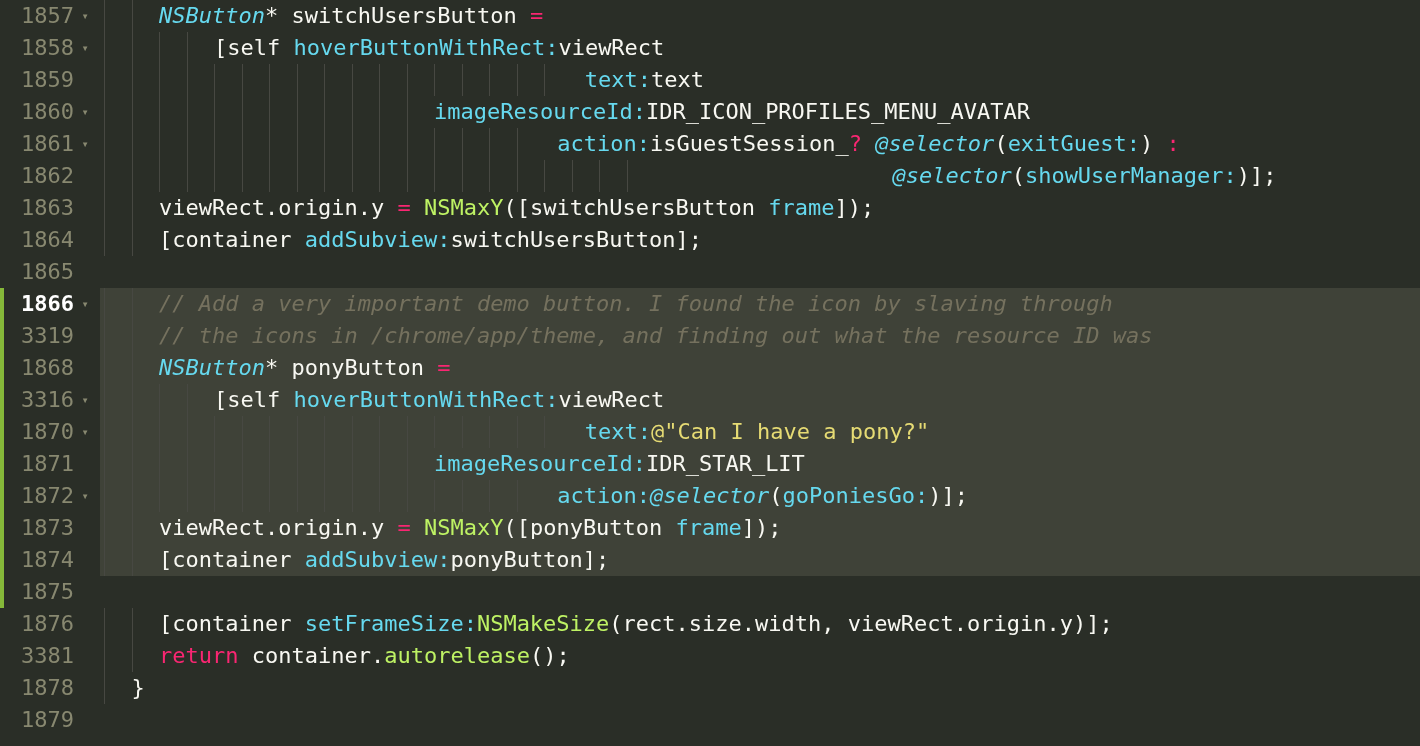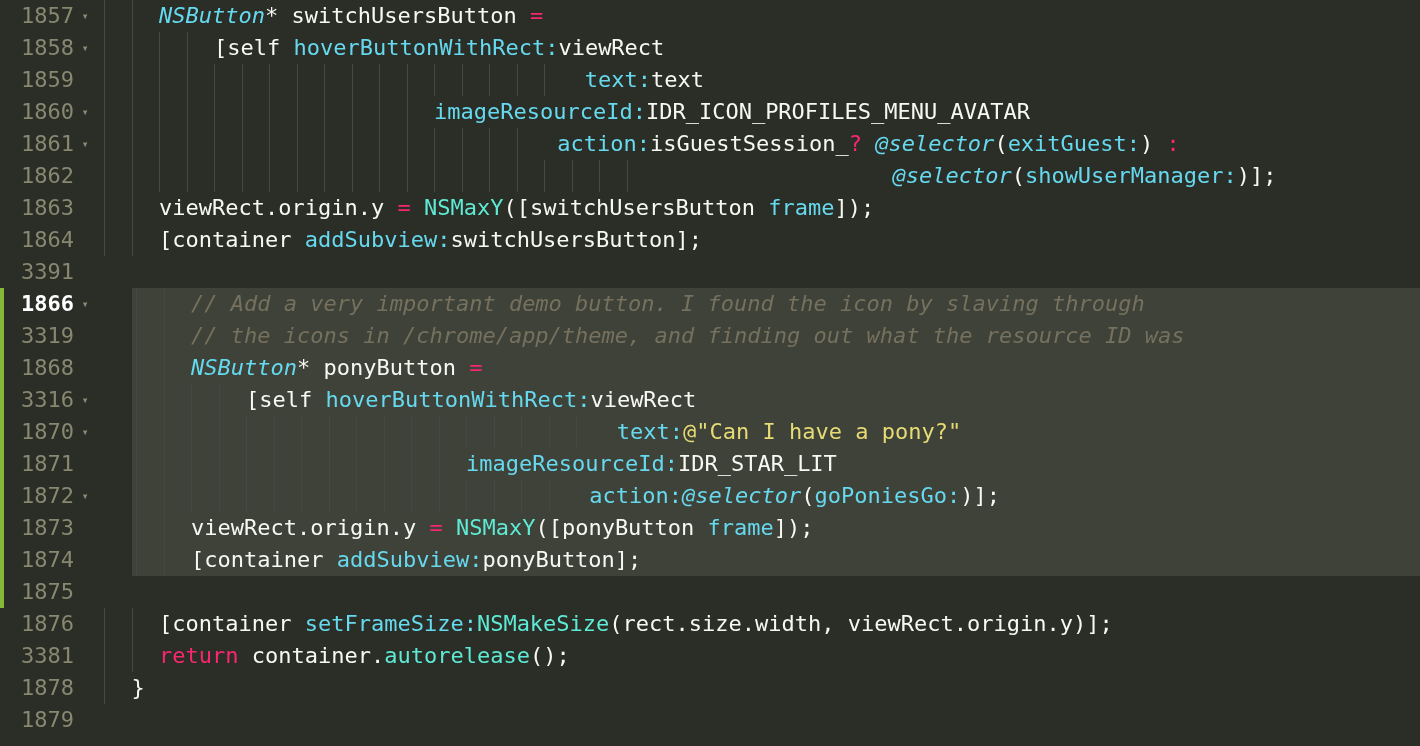--- a/index.html
+++ b/index.html
@@ -56,26 +56,25 @@
     position: relative;
   }
   .code-line {
     height: 32px;
     white-space: pre;
     padding-left: 4px;
     position: relative;
   }
   .hl-block {
     background: #3f4238;
-    margin-left: 32px;
   }
   
   .tok-type    { color: #66d9ef; font-style: italic; }
   .tok-default { color: #f8f8f2; }
-  .tok-func    { color: #5eead4; }
+  .tok-func    { color: #bef264; }
   .tok-msg     { color: #66d9ef; }
   .tok-keyword { color: #f92672; }
   .tok-selector{ color: #66d9ef; font-style: italic; }
   .tok-string  { color: #e6db74; }
   .tok-comment { color: #75715e; font-style: italic; }
   .tok-op      { color: #f92672; }
   .tok-punct   { color: #f8f8f2; }
 </style>
 </head>
 <body>
@@ -108,21 +107,21 @@
       </div>
       <div class="line-row">
         <span class="lineno">1863</span>
         <span class="fold"></span>
       </div>
       <div class="line-row">
         <span class="lineno">1864</span>
         <span class="fold"></span>
       </div>
       <div class="line-row">
-        <span class="lineno">3391</span>
+        <span class="lineno">1865</span>
         <span class="fold"></span>
       </div>
       <div class="marker green" style="top: 288px;"></div>
       <div class="line-row">
         <span class="lineno current">1866</span>
         <span class="fold">▾</span>
       </div>
       <div class="marker green" style="top: 320px;"></div>
       <div class="line-row">
         <span class="lineno">3319</span>

